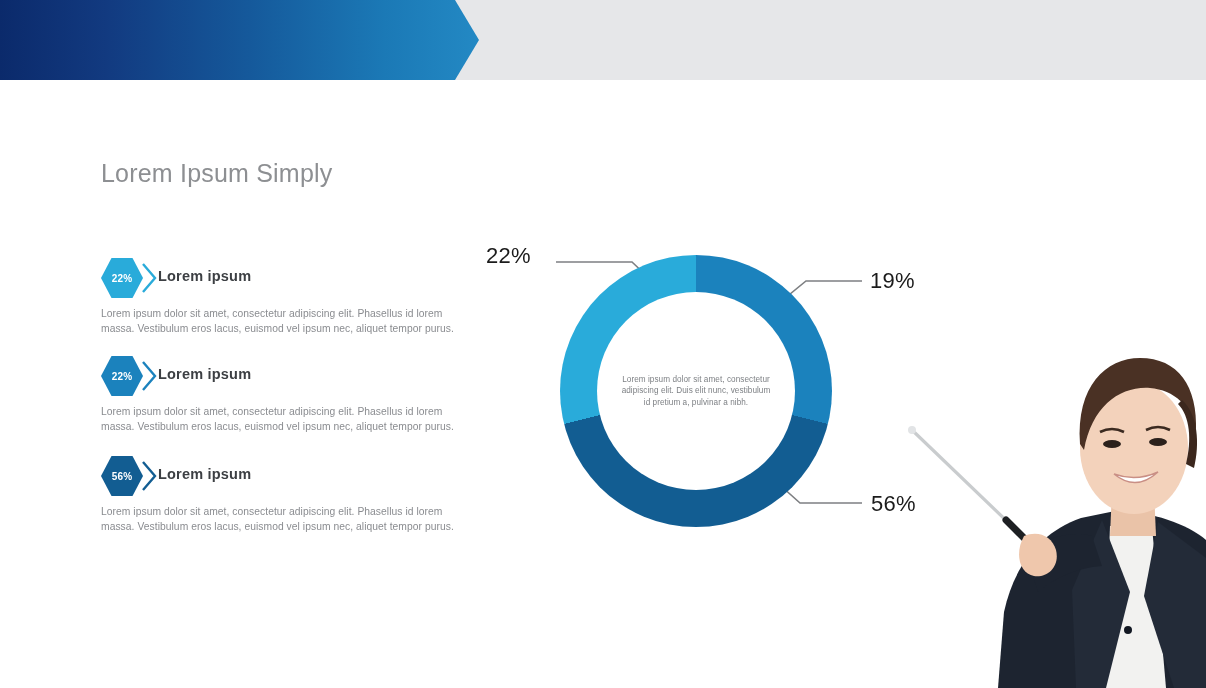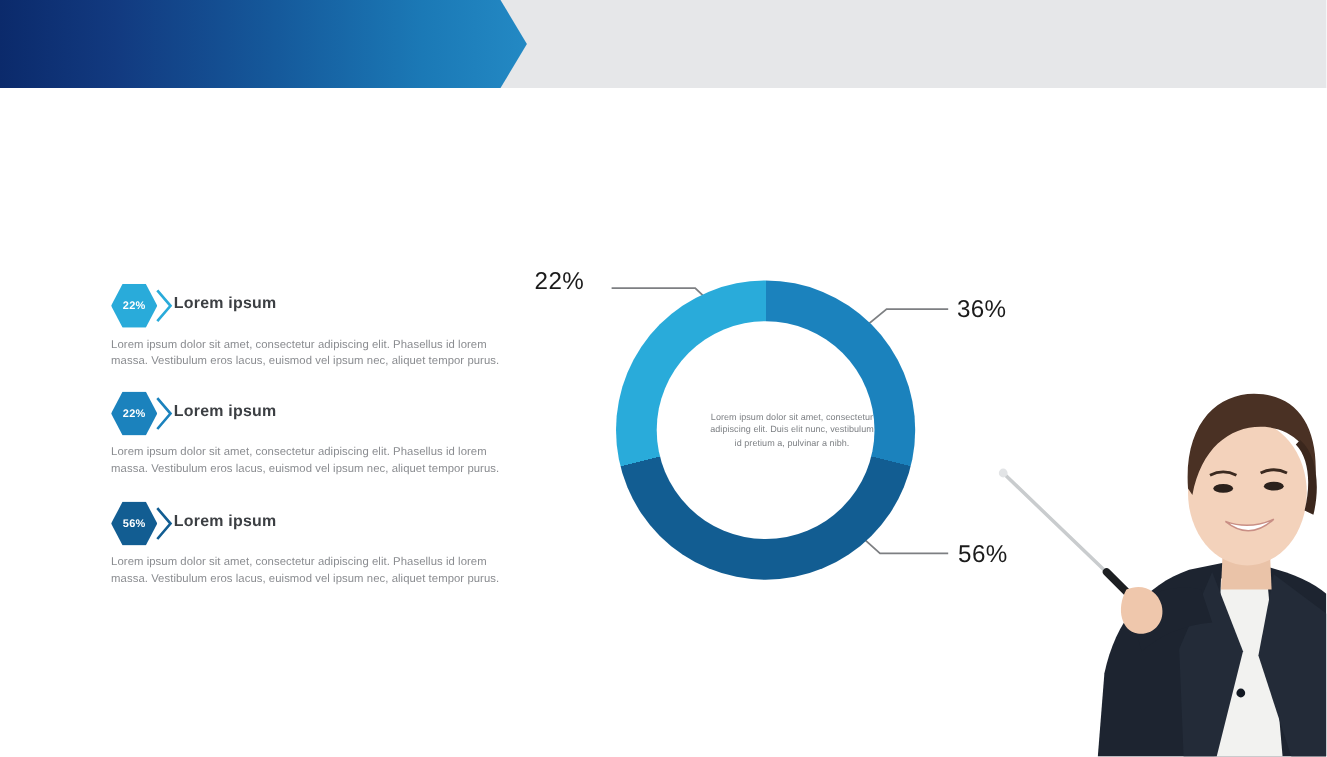--- a/index.html
+++ b/index.html
@@ -123,21 +123,21 @@
     border-radius: 50%;
   }
   .donut-hole {
     position: absolute;
     left: 37px; top: 37px;
     width: 198px; height: 198px;
     border-radius: 50%;
     background: #ffffff;
     display: flex;
     align-items: center;
-    justify-content: flex-end;
+    justify-content: center;
   }
   .donut-center-text {
     font-size: 8.2px;
     line-height: 11.5px;
     color: #7e8185;
     text-align: center;
     width: 150px;
     letter-spacing: 0.05px;
   }
 
@@ -172,20 +172,21 @@
 </style>
 </head>
 <body>
 
 <div class="header-band">
   <div class="header-gray"></div>
   <div class="header-blue"></div>
 </div>
 
 <div class="title-block">
+  <div class="title-light">Lorem Ipsum Simply</div>
 </div>
 
 <div class="item" style="top:258px">
   <div class="item-head">
     <div class="hex" style="background:#29abda">
       <span>22%</span>
     </div>
     <svg class="chev" viewBox="0 0 16 32">
       <path d="M2 2 L14 16 L2 30" fill="none" stroke="#29abda" stroke-width="2.4"></path>
     </svg>
@@ -227,21 +228,21 @@
 </svg>
 
 <div class="chart">
   <div class="donut-ring" style="background: conic-gradient(from 0deg, #1b82bd 0deg 104deg, #125d92 104deg 256deg, #29abda 256deg 360deg);"></div>
   <div class="donut-hole">
     <div class="donut-center-text">Lorem ipsum dolor sit amet, consectetur adipiscing elit. Duis elit nunc, vestibulum id pretium a, pulvinar a nibh.</div>
   </div>
 </div>
 
 <div class="callout callout-22">22%</div>
-<div class="callout callout-72">36%</div>
+<div class="callout callout-72">19%</div>
 <div class="callout callout-56">56%</div>
 
 <div class="presenter">
   <svg width="300" height="348" viewBox="0 0 300 348">
 
     <g>
       <line x1="6" y1="90" x2="108" y2="188" stroke="#c9ccce" stroke-width="3.2" stroke-linecap="round"></line>
       <line x1="100" y1="180" x2="128" y2="208" stroke="#1d1f22" stroke-width="7" stroke-linecap="round"></line>
       <circle cx="6" cy="90" r="4" fill="#e2e4e6"></circle>
     </g>

